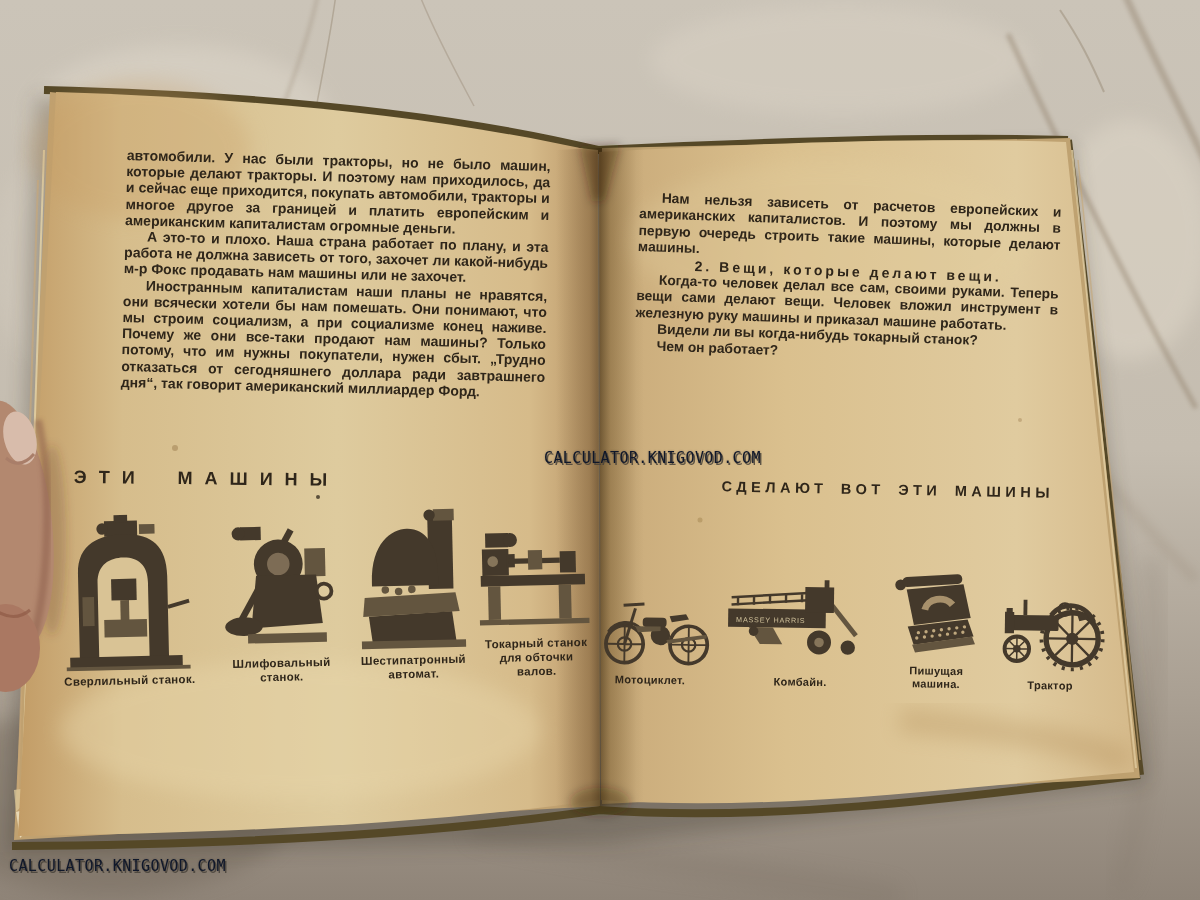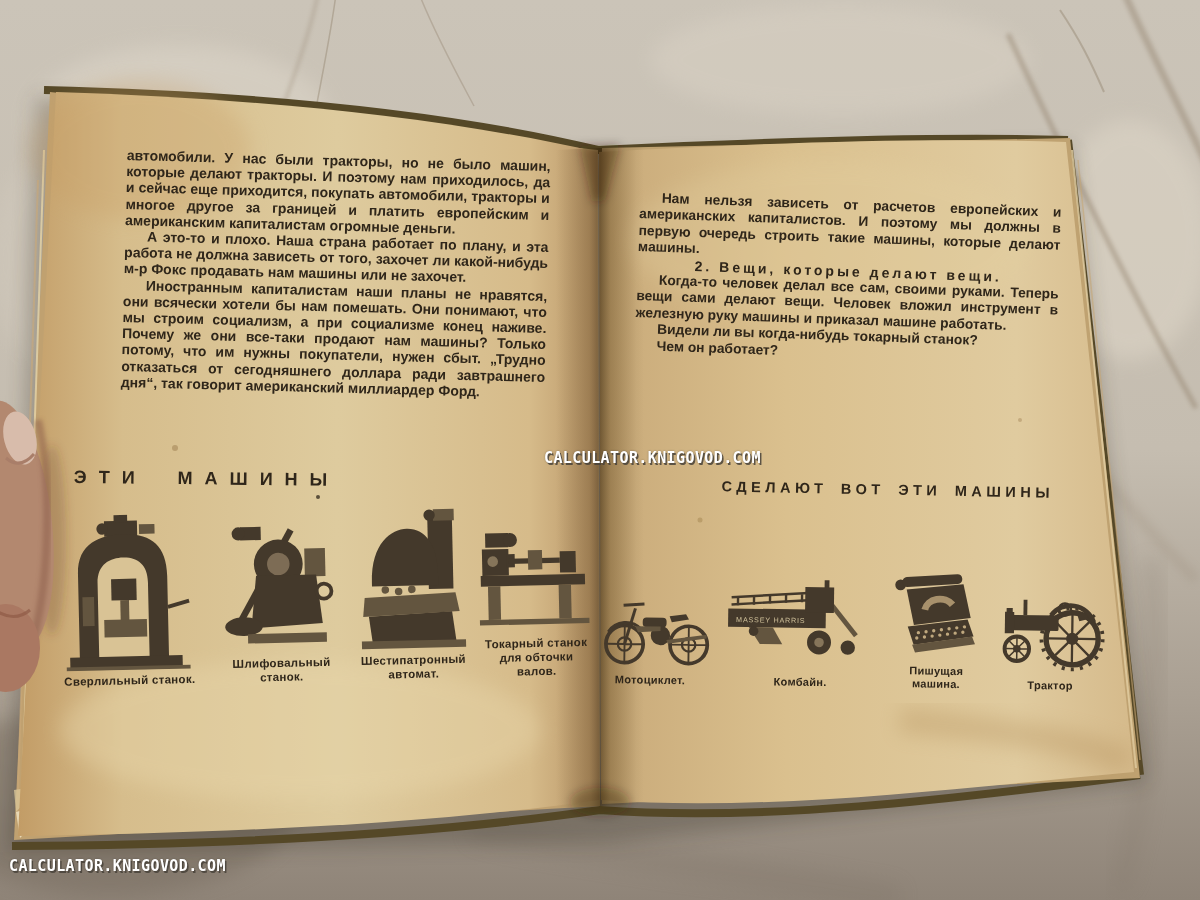--- a/index.html
+++ b/index.html
@@ -15,22 +15,22 @@
   .section-heading{font-weight:bold;text-align:center;letter-spacing:3px;
       font-size:14px;margin:46px 0 13px 0;text-indent:0;}
   .big-heading{font-weight:bold;white-space:nowrap;}
   .machines-row{display:flex;align-items:flex-end;}
   .machine{flex:none;text-align:center;margin:0;padding:0;}
   .machine svg{display:block;margin:0 auto;}
   .m-cap{font-weight:bold;margin-top:4px;line-height:1.18;letter-spacing:.3px;}
   .left-row .m-cap{font-size:11.5px;}
   .right-row .m-cap{font-size:11px;}
   .watermark{position:absolute;z-index:3;
-      font-family:"DejaVu Sans Mono",monospace;font-weight:bold;
-      color:#ffffff;letter-spacing:.4px;
+      font-family:"DejaVu Sans Mono",monospace;font-weight:normal;
+      color:#0f172a;letter-spacing:.4px;
       text-shadow:1.5px 1.5px 0 rgba(72,66,58,.85),0 0 2px rgba(40,36,30,.4);}
 </style>
 </head>
 <body>
 
 <div class="scene">
 
   <svg class="scene-svg" width="1200" height="900" viewBox="0 0 1200 900">
     <defs>
       <linearGradient id="gM" x1="0" y1="0" x2="0" y2="1">

